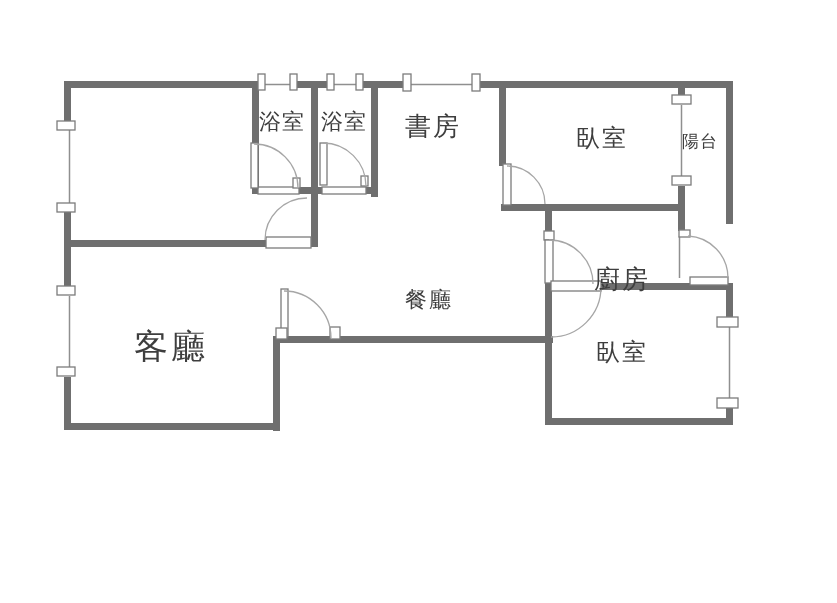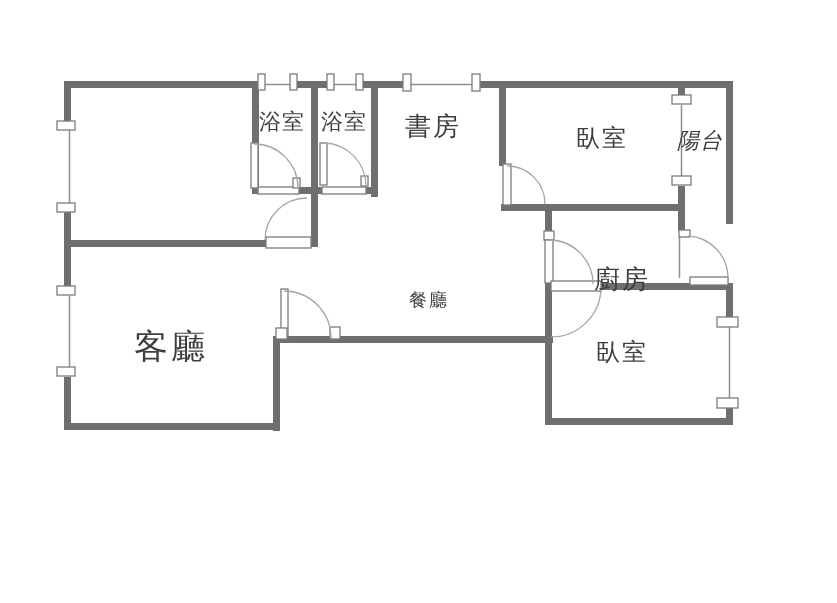--- a/index.html
+++ b/index.html
@@ -17,23 +17,23 @@
     color:#3e3e3e;
     white-space:nowrap;
     font-family:"DejaVu Sans",sans-serif;
     line-height:1;
   }
   #lbl-master    {left:146px;top:161px;font-size:27px;letter-spacing:3px;}
   #lbl-bath1     {left:282px;top:122px;font-size:22px;letter-spacing:1px;}
   #lbl-bath2     {left:344px;top:122px;font-size:22px;letter-spacing:1px;}
   #lbl-study     {left:433px;top:126px;font-size:26px;letter-spacing:2px;}
   #lbl-bed-top   {left:602px;top:138px;font-size:24px;letter-spacing:2px;}
-  #lbl-balcony   {left:700px;top:141px;font-size:22px;letter-spacing:1px;font-style:italic;}
+  #lbl-balcony   {left:700px;top:141px;font-size:17px;letter-spacing:1px;}
   #lbl-kitchen   {left:622px;top:247px;font-size:26px;letter-spacing:2px;margin-top:32px;}
-  #lbl-dining    {left:429px;top:300px;font-size:18px;letter-spacing:2px;}
+  #lbl-dining    {left:429px;top:300px;font-size:22px;letter-spacing:2px;}
   #lbl-living    {left:171px;top:346px;font-size:34px;letter-spacing:3px;}
   #lbl-bed-bottom{left:622px;top:352px;font-size:24px;letter-spacing:2px;}
 </style>
 </head>
 <body>
 
 <div id="canvas">
 
   <svg id="plan-svg" width="837" height="603" viewBox="0 0 837 603">
 

